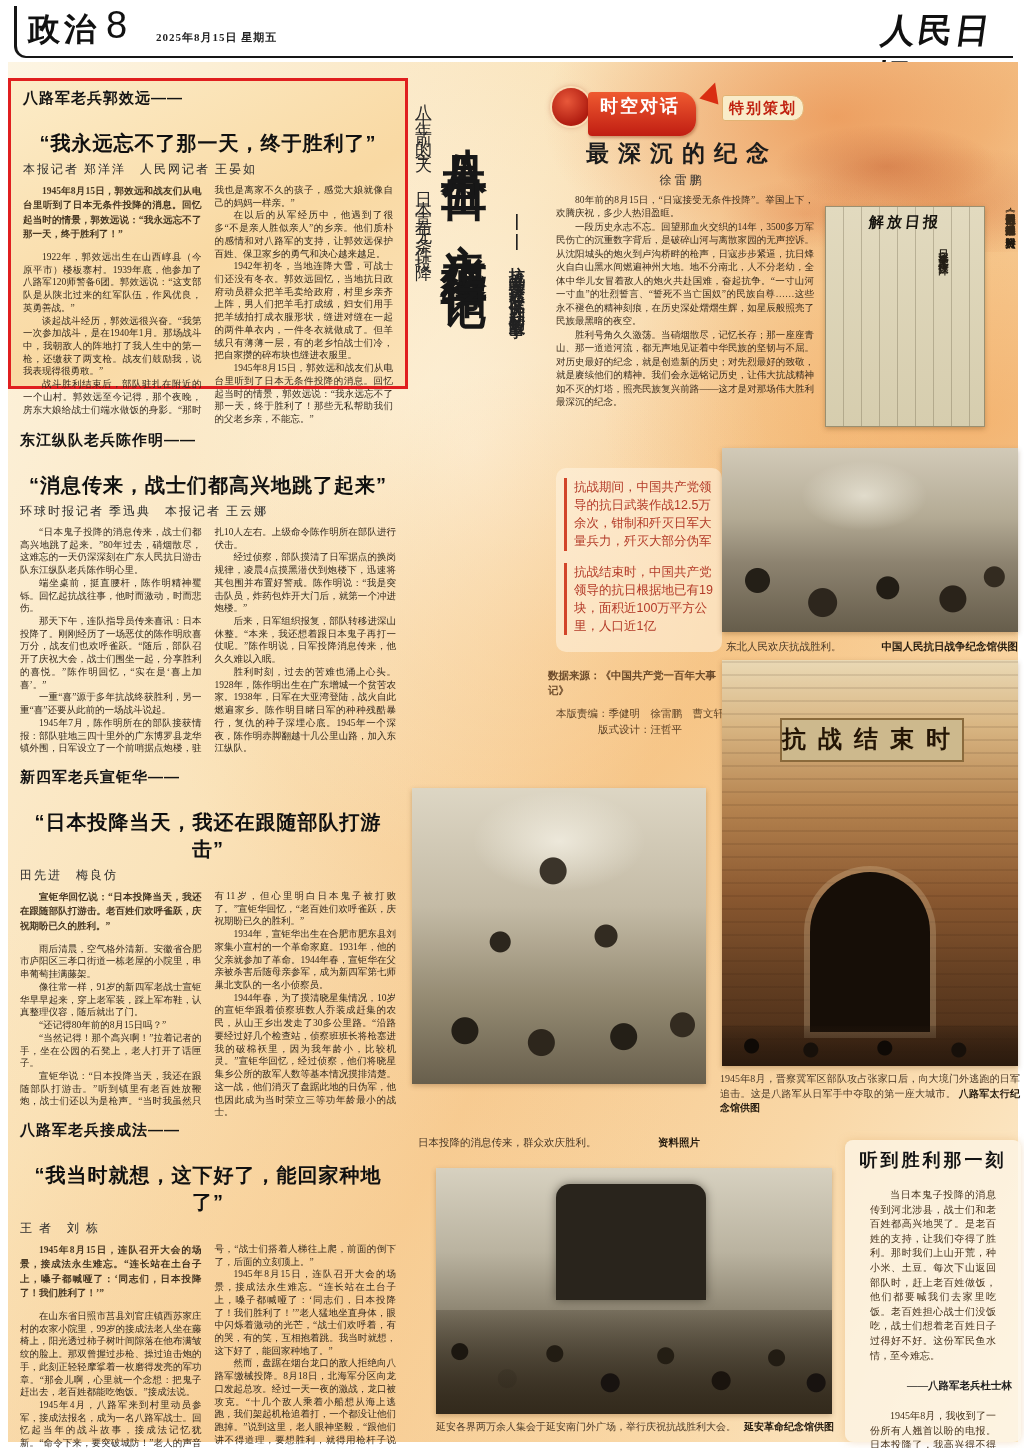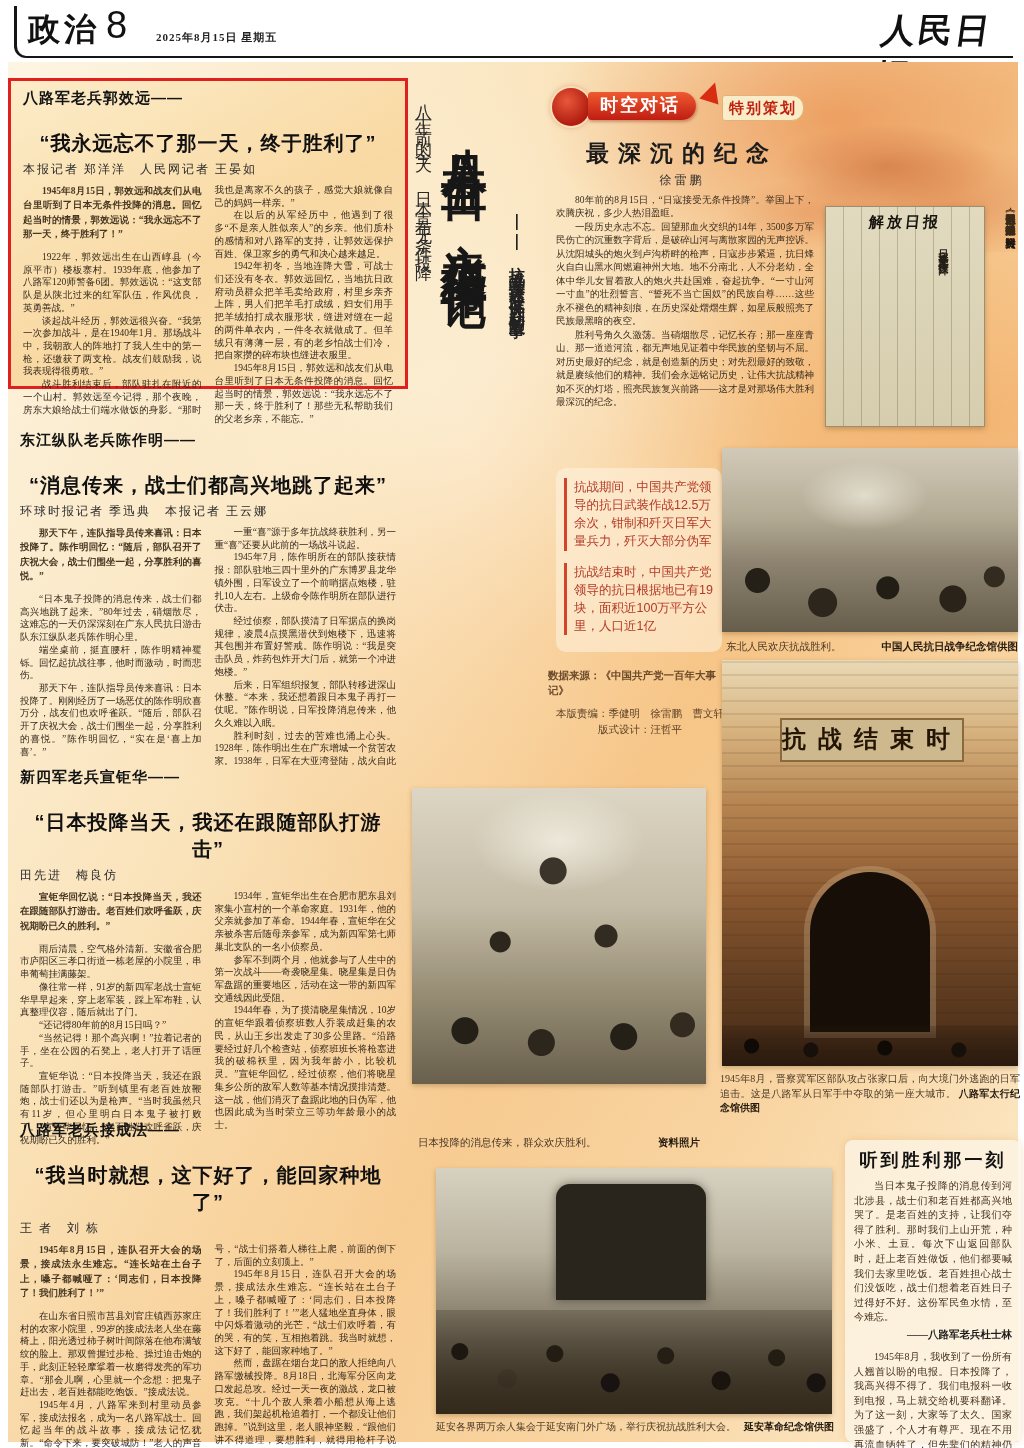--- a/index.html
+++ b/index.html
@@ -25,23 +25,23 @@
       linear-gradient(118deg,#fdf5e3 0%,#fae3ba 34%,#f6c88e 58%,#f9d7a6 78%,#fdeed2 100%);}
   .artwork{left:690px;top:62px;width:328px;height:190px;
     background:
       radial-gradient(ellipse 160px 60px at 60% 55%, rgba(180,70,30,0.35), transparent 70%),
       radial-gradient(ellipse 220px 80px at 80% 75%, rgba(200,90,40,0.30), transparent 72%),
       radial-gradient(ellipse 120px 50px at 35% 80%, rgba(215,110,55,0.28), transparent 70%);}
   
   .emblem{left:552px;top:88px;width:38px;height:38px;border-radius:50%;
     background:radial-gradient(circle at 40% 35%, #e8583a, #b01c10 70%);
     box-shadow:0 0 0 2px rgba(255,230,190,0.8), 0 0 6px rgba(160,40,10,0.5);}
-  .ribbon{left:588px;top:92px;height:28px;line-height:28px;padding:0 16px 0 12px;
+  .ribbon{left:588px;top:92px;height:28px;line-height:28px;padding:0 16px 16px 12px;
     background:linear-gradient(180deg,#ef5a30,#c01d12);color:#fff;
-    font-family:Liberation Mono, monospace;font-weight:bold;font-size:18px;
+    font-family:Liberation Serif, serif;font-weight:bold;font-size:18px;
     letter-spacing:2px;border-radius:4px 16px 16px 4px;box-shadow:1px 2px 3px rgba(120,30,0,0.35);}
   .flag{left:702px;top:82px;width:0;height:0;border-left:10px solid transparent;
     border-right:10px solid transparent;border-bottom:20px solid #d92d12;transform:rotate(18deg);}
   .tag{left:722px;top:95px;height:24px;line-height:24px;padding:0 6px;background:#f9ecc9;
     color:#c0210f;font-family:Liberation Serif, serif;font-weight:bold;
     font-size:15px;letter-spacing:2px;border:1px solid #e2b374;border-radius:3px 12px 12px 3px;text-align:right;}
   
   .mem-title{left:548px;top:138px;width:268px;text-align:center;font-size:23px;font-weight:bold;
     letter-spacing:9px;color:#1c1c1c;font-family:"Liberation Sans","DejaVu Sans",sans-serif;}
   .mem-author{left:548px;top:172px;width:268px;text-align:center;font-size:12px;color:#2a2a2a;letter-spacing:3px;}
@@ -143,21 +143,21 @@
   .body2{column-count:2;column-gap:13px;overflow:hidden;font-size:9.5px;line-height:1.34;
     text-align:justify;color:#34291c;}
   .body2 p{margin:0;text-indent:2em;}
   .intro{font-family:"Liberation Serif","DejaVu Serif",serif;color:#473722;font-weight:bold;
     margin-bottom:10px !important;line-height:1.5;}
   
   .vic{left:845px;top:1140px;width:176px;height:302px;background:rgba(253,245,229,0.78);
     border-radius:8px;box-sizing:border-box;padding:8px 9px;box-shadow:0 0 8px rgba(220,160,90,0.35);}
   .vic-title{text-align:center;font-size:18px;font-weight:900;letter-spacing:3px;color:#141414;
     margin-bottom:7px;font-family:"Liberation Sans","DejaVu Sans",sans-serif;}
-  .vic-text{font-size:10px;line-height:1.46;color:#43301a;text-align:justify;text-indent:2em;margin:0;}
+  .vic-text{font-size:10px;line-height:1.46;color:#43301a;text-align:justify;text-indent:2em;margin:16px;}
   .vic-attr{font-size:10.5px;font-weight:bold;color:#1c1c1c;text-align:right;margin:3px 0 8px;}
 </style>
 </head>
 <body>
 
 <div class="page">
 
   <div class="abs m-rule"></div>
   <div class="abs m-section">政治</div>
   <div class="abs m-page">8</div>
@@ -232,21 +232,20 @@
       <p>1945年8月15日，郭效远和战友们从电台里听到了日本无条件投降的消息。回忆起当时的情景，郭效远说：“我永远忘不了那一天，终于胜利了！那些无私帮助我们的父老乡亲，不能忘。”</p>
 
     </div>
   </div>
 
   <div class="abs article" style="left:8px;top:425px;width:400px;height:337px;">
     <div class="kicker">东江纵队老兵陈作明——</div>
     <div class="headline">“消息传来，战士们都高兴地跳了起来”</div>
     <div class="byline">环球时报记者 季迅典　本报记者 王云娜</div>
     <div class="body2" style="height:246px;">
-      <p class="intro">那天下午，连队指导员传来喜讯：日本投降了。陈作明回忆：“随后，部队召开了庆祝大会，战士们围坐一起，分享胜利的喜悦。”</p>
       <p>“日本鬼子投降的消息传来，战士们都高兴地跳了起来。”80年过去，硝烟散尽，这难忘的一天仍深深刻在广东人民抗日游击队东江纵队老兵陈作明心里。</p>
       <p>端坐桌前，挺直腰杆，陈作明精神矍铄。回忆起抗战往事，他时而激动，时而悲伤。</p>
       <p>那天下午，连队指导员传来喜讯：日本投降了。刚刚经历了一场恶仗的陈作明欣喜万分，战友们也欢呼雀跃。“随后，部队召开了庆祝大会，战士们围坐一起，分享胜利的喜悦。”陈作明回忆，“实在是‘喜上加喜’。”</p>
       <p>一重“喜”源于多年抗战终获胜利，另一重“喜”还要从此前的一场战斗说起。</p>
       <p>1945年7月，陈作明所在的部队接获情报：部队驻地三四十里外的广东博罗县龙华镇外围，日军设立了一个前哨据点炮楼，驻扎10人左右。上级命令陈作明所在部队进行伏击。</p>
       <p>经过侦察，部队摸清了日军据点的换岗规律，凌晨4点摸黑潜伏到炮楼下，迅速将其包围并布置好警戒。陈作明说：“我是突击队员，炸药包炸开大门后，就第一个冲进炮楼。”</p>
       <p>后来，日军组织报复，部队转移进深山休整。“本来，我还想着跟日本鬼子再打一仗呢。”陈作明说，日军投降消息传来，他久久难以入眠。</p>
       <p>胜利时刻，过去的苦难也涌上心头。1928年，陈作明出生在广东增城一个贫苦农家。1938年，日军在大亚湾登陆，战火自此燃遍家乡。陈作明目睹日军的种种残酷暴行，复仇的种子深埋心底。1945年一个深夜，陈作明赤脚翻越十几公里山路，加入东江纵队。</p>
 
     </div>
@@ -257,21 +256,20 @@
     <div class="headline">“日本投降当天，我还在跟随部队打游击”</div>
     <div class="byline">田先进　梅良仿</div>
     <div class="body2" style="height:258px;">
       <p class="intro">宣钜华回忆说：“日本投降当天，我还在跟随部队打游击。老百姓们欢呼雀跃，庆祝期盼已久的胜利。”</p>
       <p>雨后清晨，空气格外清新。安徽省合肥市庐阳区三孝口街道一栋老屋的小院里，串串葡萄挂满藤架。</p>
       <p>像往常一样，91岁的新四军老战士宣钜华早早起来，穿上老军装，踩上军布鞋，认真整理仪容，随后就出了门。</p>
       <p>“还记得80年前的8月15日吗？”</p>
       <p>“当然记得！那个高兴啊！”拉着记者的手，坐在公园的石凳上，老人打开了话匣子。</p>
       <p>宣钜华说：“日本投降当天，我还在跟随部队打游击。”听到镇里有老百姓放鞭炮，战士们还以为是枪声。“当时我虽然只有11岁，但心里明白日本鬼子被打败了。”宣钜华回忆，“老百姓们欢呼雀跃，庆祝期盼已久的胜利。”</p>
       <p>1934年，宣钜华出生在合肥市肥东县刘家集小宣村的一个革命家庭。1931年，他的父亲就参加了革命。1944年春，宣钜华在父亲被杀害后随母亲参军，成为新四军第七师巢北支队的一名小侦察员。</p>
-      <p>参军不到两个月，他就参与了人生中的第一次战斗——奇袭晓星集。晓星集是日伪军盘踞的重要地区，活动在这一带的新四军交通线因此受阻。</p>
       <p>1944年春，为了摸清晓星集情况，10岁的宣钜华跟着侦察班数人乔装成赶集的农民，从山王乡出发走了30多公里路。“沿路要经过好几个检查站，侦察班班长将枪塞进我的破棉袄里，因为我年龄小，比较机灵。”宣钜华回忆，经过侦察，他们将晓星集乡公所的敌军人数等基本情况摸排清楚。这一战，他们消灭了盘踞此地的日伪军，他也因此成为当时荣立三等功年龄最小的战士。</p>
 
     </div>
   </div>
 
   <div class="abs ph-crowd photo"></div>
   <div class="abs cap-row" style="left:418px;top:1090px;width:282px;margin-top:46px;">
     <span>日本投降的消息传来，群众欢庆胜利。</span>
     <b>资料照片</b>
   </div>

